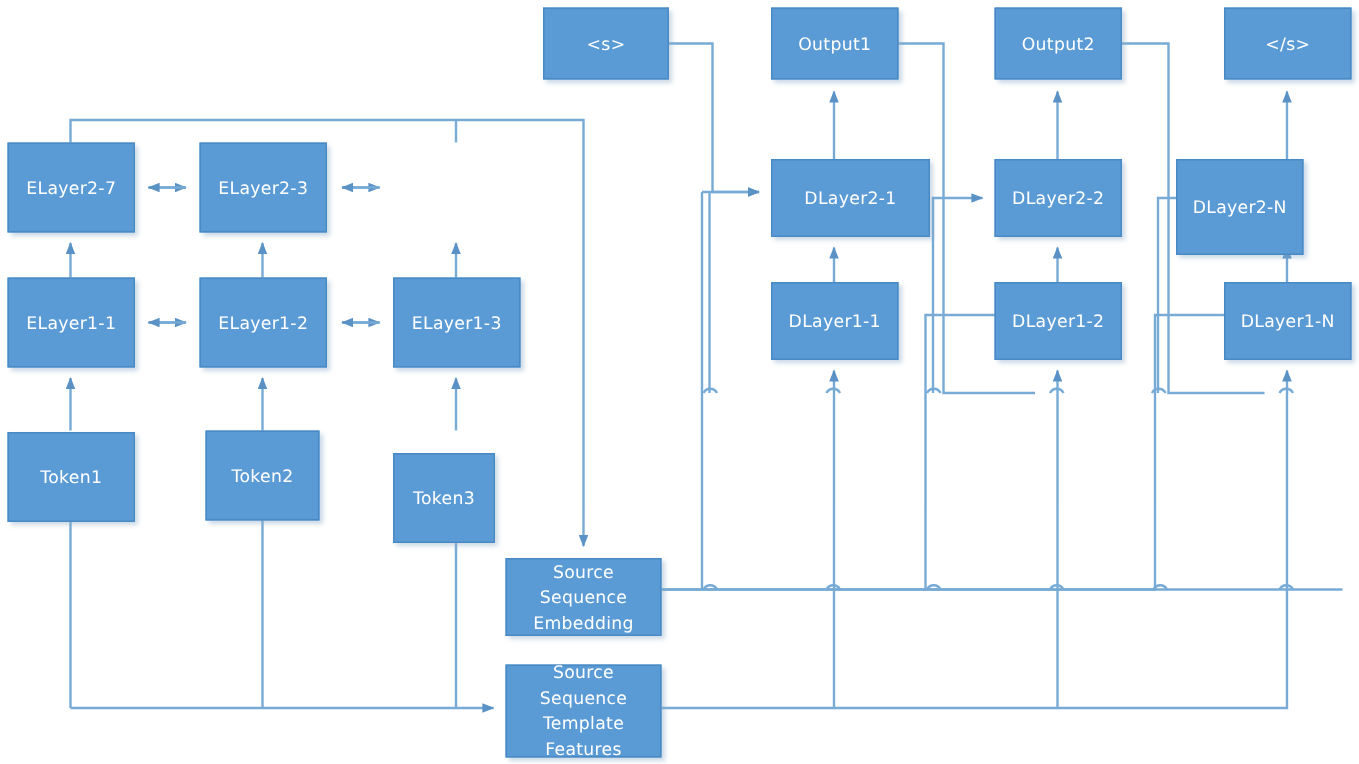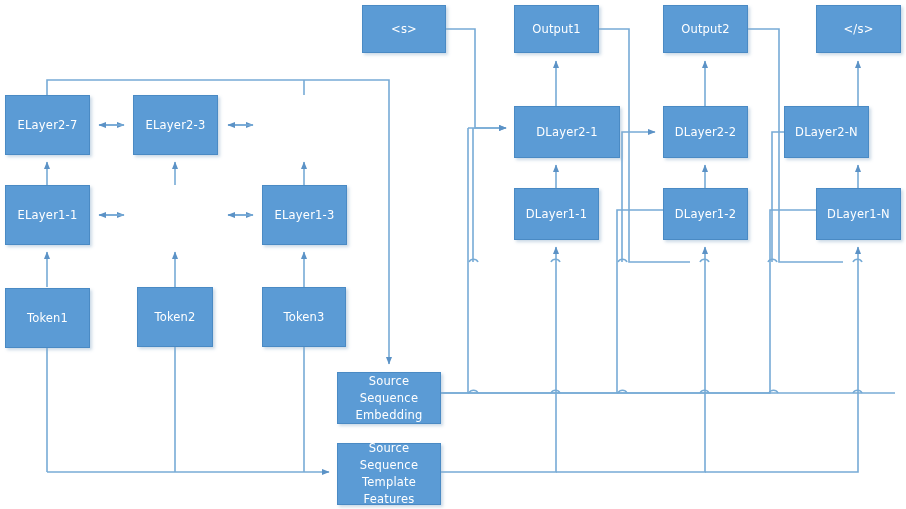--- a/index.html
+++ b/index.html
@@ -129,27 +129,30 @@
       </g>
     </g>
   </svg>
 
   <div class="node" style="left:5px;top:288px;width:85px;height:60px">
     <span>Token1</span>
   </div>
   <div class="node" style="left:137px;top:287px;width:76px;height:60px">
     <span>Token2</span>
   </div>
-  <div class="node" style="left:262px;top:287px;width:84px;height:60px">
+  <div class="node" style="left:262px;top:302px;width:68px;height:60px">
     <span>Token3</span>
   </div>
 
   <div class="node" style="left:5px;top:185px;width:85px;height:60px">
     <span>ELayer1-1</span>
   </div>
+  <div class="node" style="left:133px;top:185px;width:85px;height:60px">
+    <span>ELayer1-2</span>
+  </div>
   <div class="node" style="left:262px;top:185px;width:85px;height:60px">
     <span>ELayer1-3</span>
   </div>
 
   <div class="node" style="left:5px;top:95px;width:85px;height:60px">
     <span>ELayer2-7</span>
   </div>
   <div class="node" style="left:133px;top:95px;width:85px;height:60px">
     <span>ELayer2-3</span>
   </div>
@@ -174,21 +177,21 @@
   <div class="node" style="left:816px;top:5px;width:85px;height:48px">
     <span>&lt;/s&gt;</span>
   </div>
 
   <div class="node" style="left:514px;top:106px;width:106px;height:52px">
     <span>DLayer2-1</span>
   </div>
   <div class="node" style="left:663px;top:106px;width:85px;height:52px">
     <span>DLayer2-2</span>
   </div>
-  <div class="node" style="left:784px;top:106px;width:85px;height:52px">
+  <div class="node" style="left:784px;top:106px;width:85px;height:64px">
     <span>DLayer2-N</span>
   </div>
 
   <div class="node" style="left:514px;top:188px;width:85px;height:52px">
     <span>DLayer1-1</span>
   </div>
   <div class="node" style="left:663px;top:188px;width:85px;height:52px">
     <span>DLayer1-2</span>
   </div>
   <div class="node" style="left:816px;top:188px;width:85px;height:52px">

